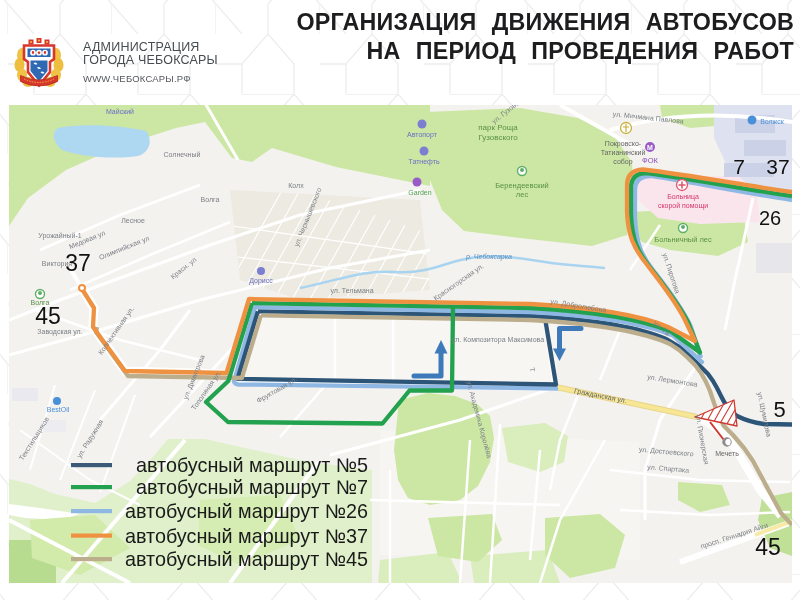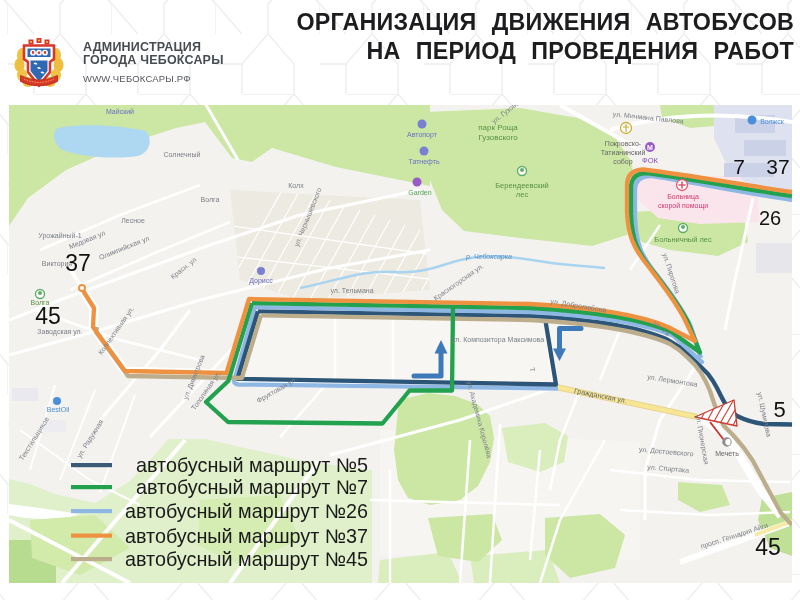--- a/index.html
+++ b/index.html
@@ -51,21 +51,21 @@
 <path d="M31 17.5 c-1.8 -1.4 -1.4 -3.4 0 -3.4 c1.4 0 1.8 2 0 3.4 Z" fill="#D8372C"></path>
 <path d="M16.5 23.5 L33.5 23.5 L33.5 34 L25 44.5 L16.5 34 Z" fill="#2F69B3"></path>
 <path d="M19.5 26 q2.5 -1.5 4 1 q-2.5 1.5 -4 -1 Z" fill="#fff"></path>
 <path d="M23 30.5 q2.5 -1.5 4 1 q-2.5 1.5 -4 -1 Z" fill="#fff"></path>
 <path d="M26.5 35 q2.5 -1.5 4 1 q-2.5 1.5 -4 -1 Z" fill="#fff"></path>
 <path d="M6.5 38.5 Q25 47.5 43.5 38.5 L43.5 44.5 Q25 53.5 6.5 44.5 Z" fill="#D8372C" stroke="#B22A20" stroke-width="0.8"></path>
 <path d="M10 42 Q25 49 40 42" stroke="#F0C245" stroke-width="0.8" fill="none" stroke-dasharray="1.5 1.2"></path>
 </g>
 </svg>
 
-<div class="abs" style="left:83px;top:41px;color:#474c51;font-weight:bold;font-size:12.5px;line-height:12.6px;letter-spacing:0.2px;">АДМИНИСТРАЦИЯ<br>ГОРОДА ЧЕБОКСАРЫ</div>
+<div class="abs" style="left:83px;top:41px;color:#474c51;font-weight:normal;font-size:12.5px;line-height:12.6px;letter-spacing:0.2px;">АДМИНИСТРАЦИЯ<br>ГОРОДА ЧЕБОКСАРЫ</div>
 
 <div class="abs" style="left:83px;top:73px;color:#55595e;font-weight:normal;font-size:9.5px;letter-spacing:0.2px;">WWW.ЧЕБОКСАРЫ.РФ</div>
 
 <svg class="abs" style="left:9px;top:105px" width="783" height="478" viewBox="9 105 783 478">
 
 <rect x="9" y="105" width="783" height="478" fill="#F4F2EF"></rect>
 <path d="M245,305 L557,317 L557,382 L238,379 Z" fill="#F7F6F3"></path>
 <path d="M380,430 L640,442 L640,560 L380,555 Z" fill="#F6F5F1"></path>
 <g id="base">
 

